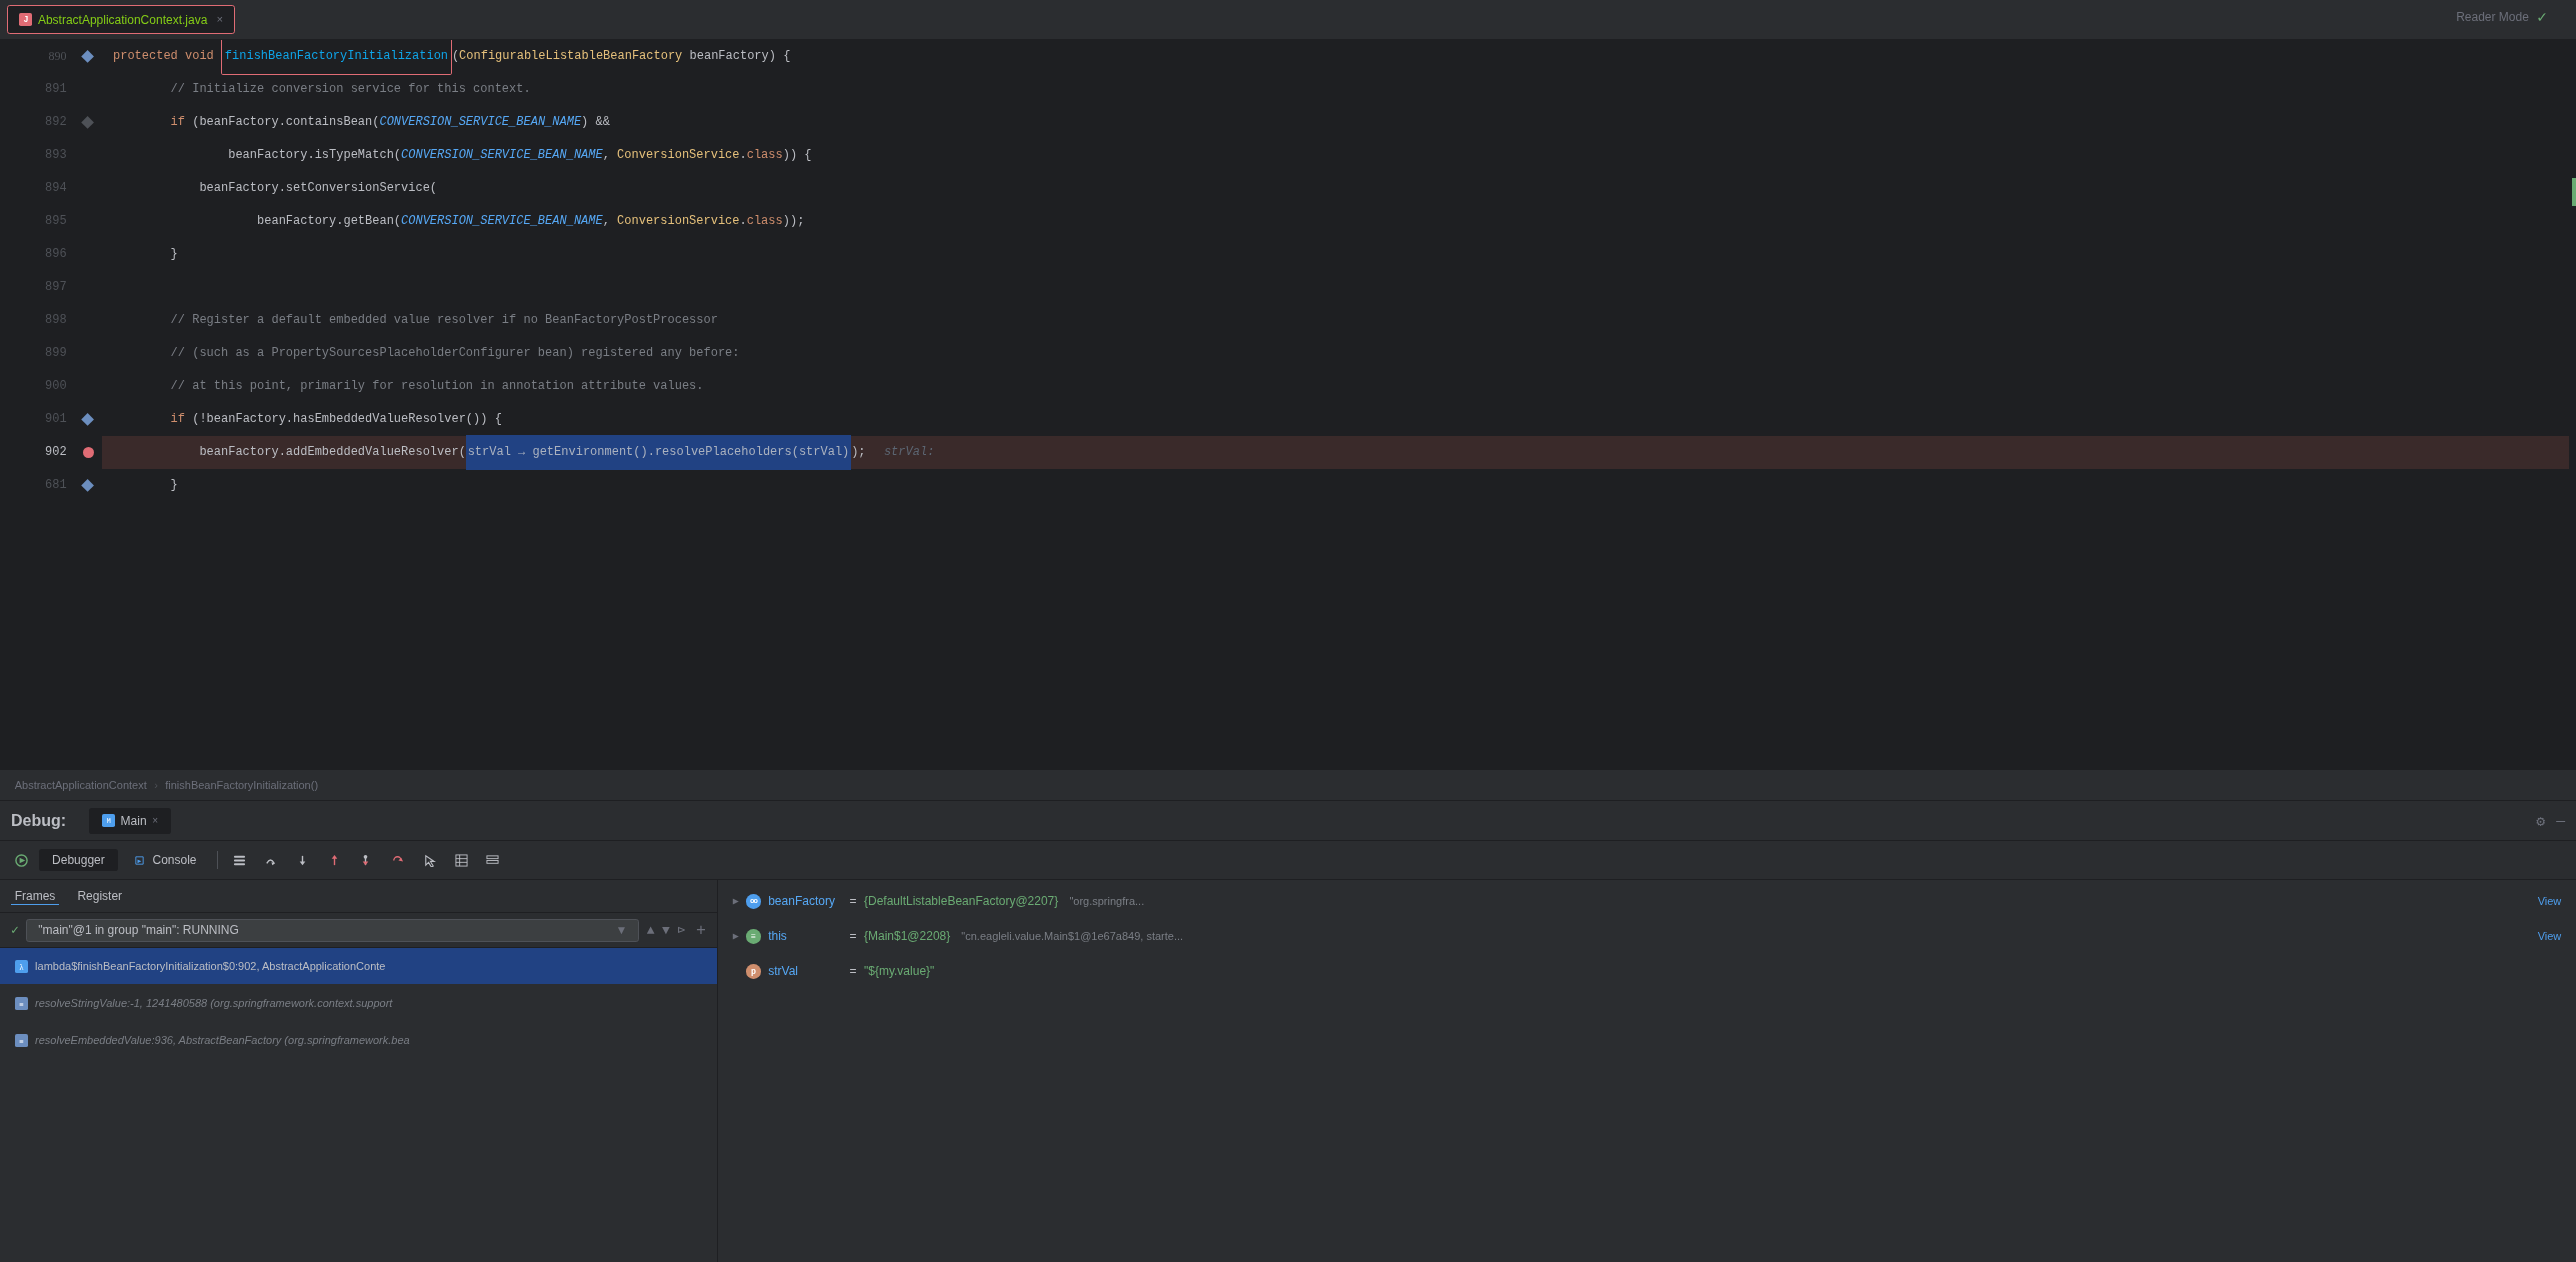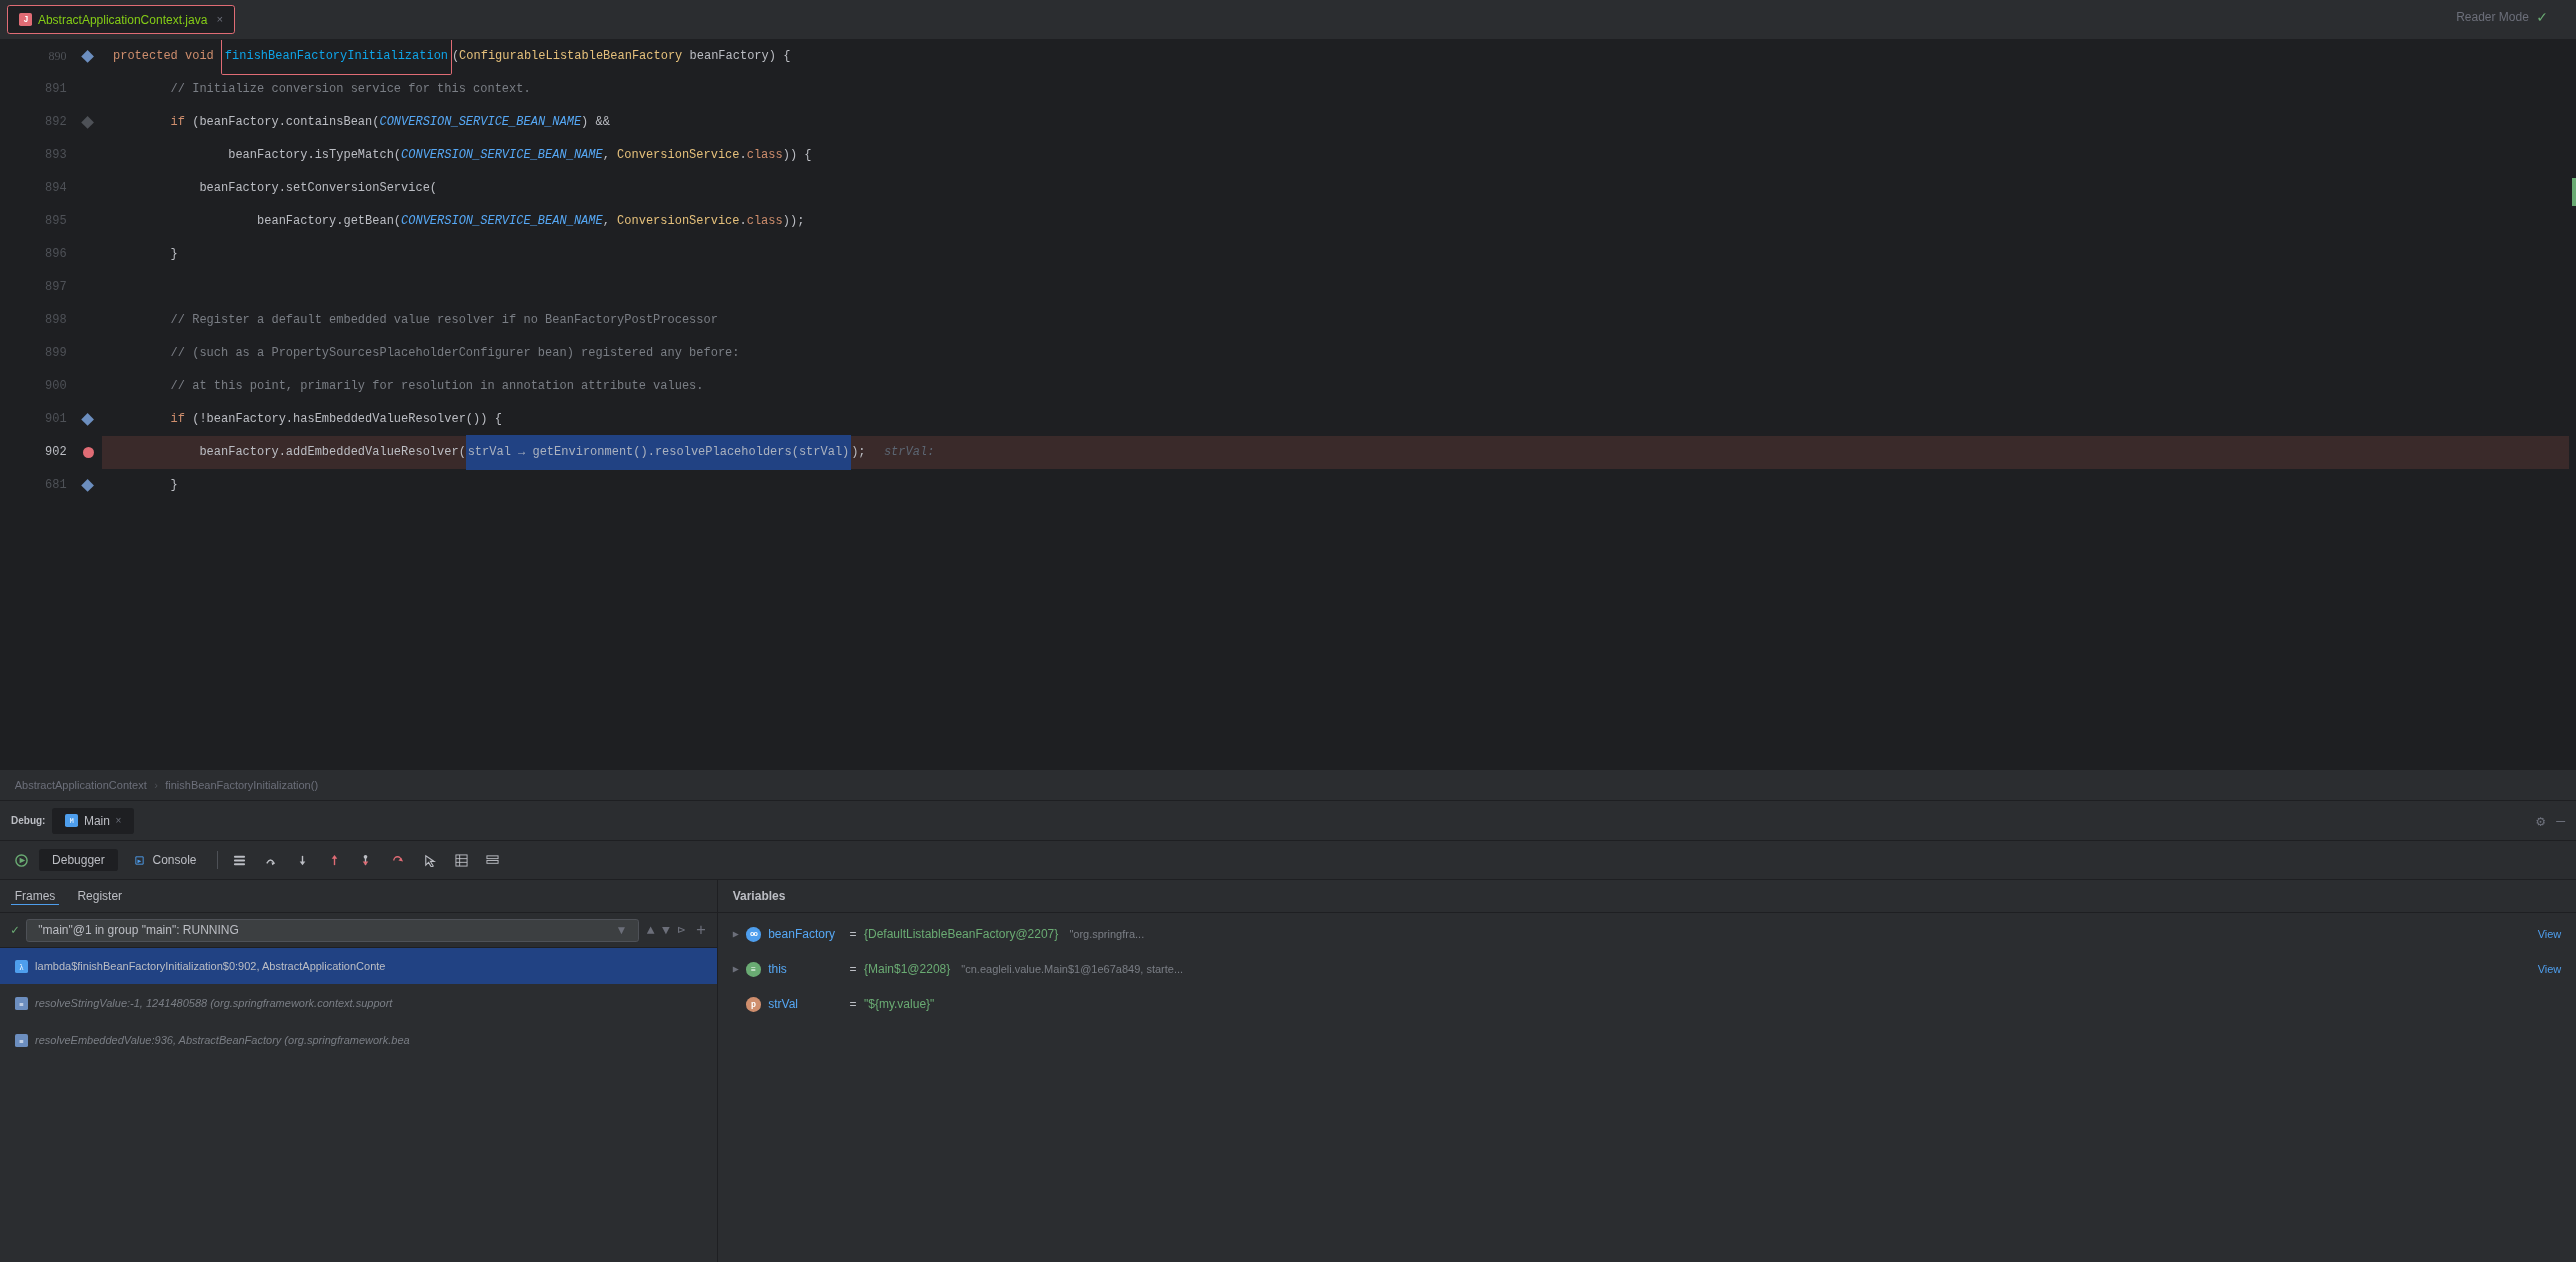--- a/index.html
+++ b/index.html
@@ -231,23 +231,23 @@
       display: flex;
       align-items: center;
       padding: 0 11px;
       gap: 0;
       border-bottom: 0.9px solid #1e1f22;
     }
 
     .debug-label {
       color: #bcbec4;
       font-family: 'Segoe UI', sans-serif;
-      font-size: 10px;
+      font-size: 16px;
       font-weight: 600;
-      margin-right: 7px;
+      margin-right: 23px;
     }
 
     .debug-tab {
       display: flex;
       align-items: center;
       gap: 5.5px;
       padding: 3.7px 13px;
       background: #1e1f22;
       border-radius: 2.8px;
       height: 26px;
@@ -826,21 +826,20 @@
               <rect width="14" height="14" fill="#6c8ebf" rx="2"></rect>
               <text x="7" y="11" text-anchor="middle" font-size="8" fill="white" font-family="sans-serif">≡</text>
             </svg>
           </div>
           <span class="frame-text italic">resolveEmbeddedValue:936, AbstractBeanFactory (org.springframework.bea</span>
         </div>
       </div>
     </div>
 
     <div class="debug-right">
-      <div class="variables-header">Variables</div>
       <div class="variables-list">
 
         <div class="var-item">
           <span class="var-expand">▶</span>
           <div class="var-icon blue">
             <span style="font-size:7.4px;letter-spacing:-0.9px;">oo</span>
           </div>
           <span class="var-name">beanFactory</span>
           <span class="var-equals">=</span>
           <span class="var-value">{DefaultListableBeanFactory@2207}</span>

